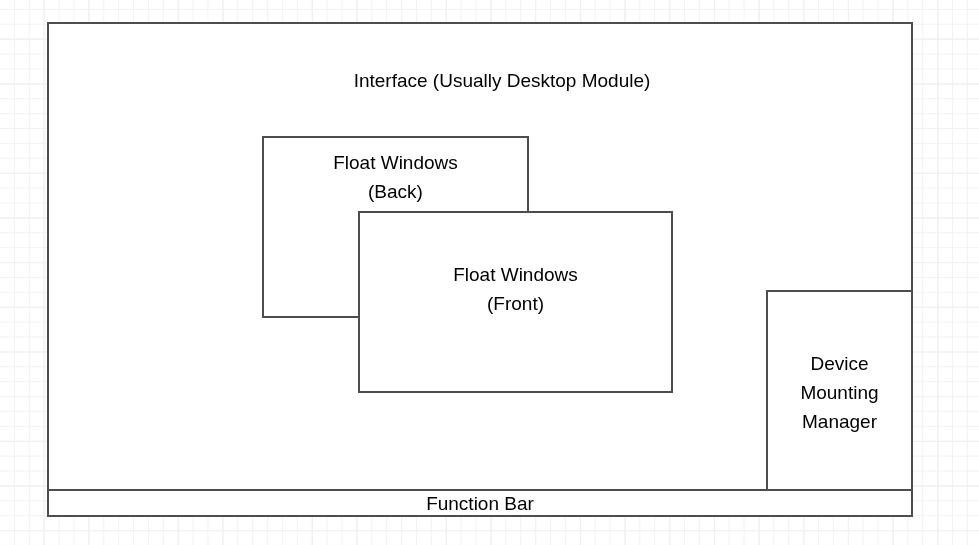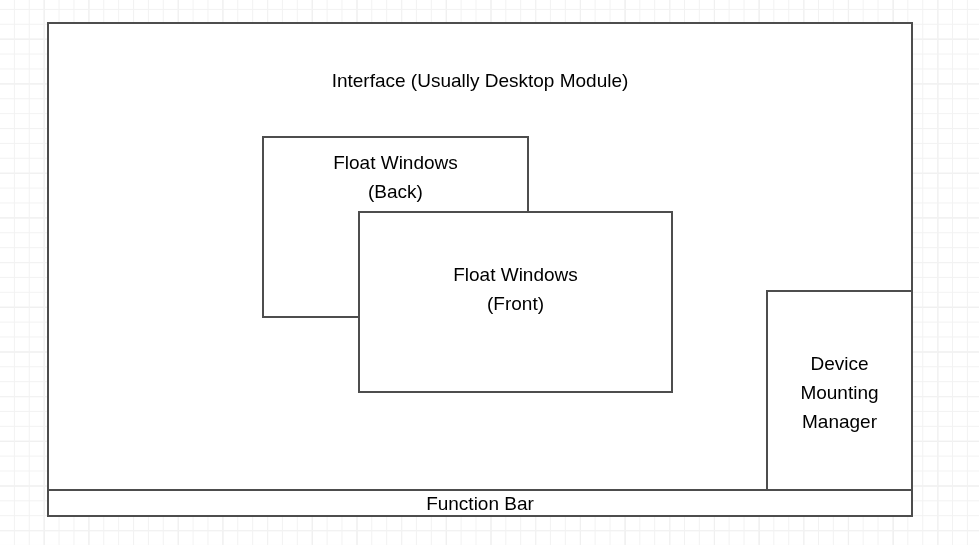--- a/index.html
+++ b/index.html
@@ -56,21 +56,21 @@
     color: #000000;
     white-space: pre-line;
   }
 
   
   #interface-box {
     left: 47px; top: 22px;
     width: 866px; height: 495px;
     z-index: 1;
   }
-  #interface-box > .node-label { top: 42px; }
+  #interface-box > .node-label { top: 42px; margin-left: 22px; }
 
   #float-back-box {
     left: 262px; top: 136px;
     width: 267px; height: 182px;
     z-index: 2;
   }
   #float-back-box > .node-label { top: 10px; }
 
   #float-front-box {
     left: 358px; top: 211px;

